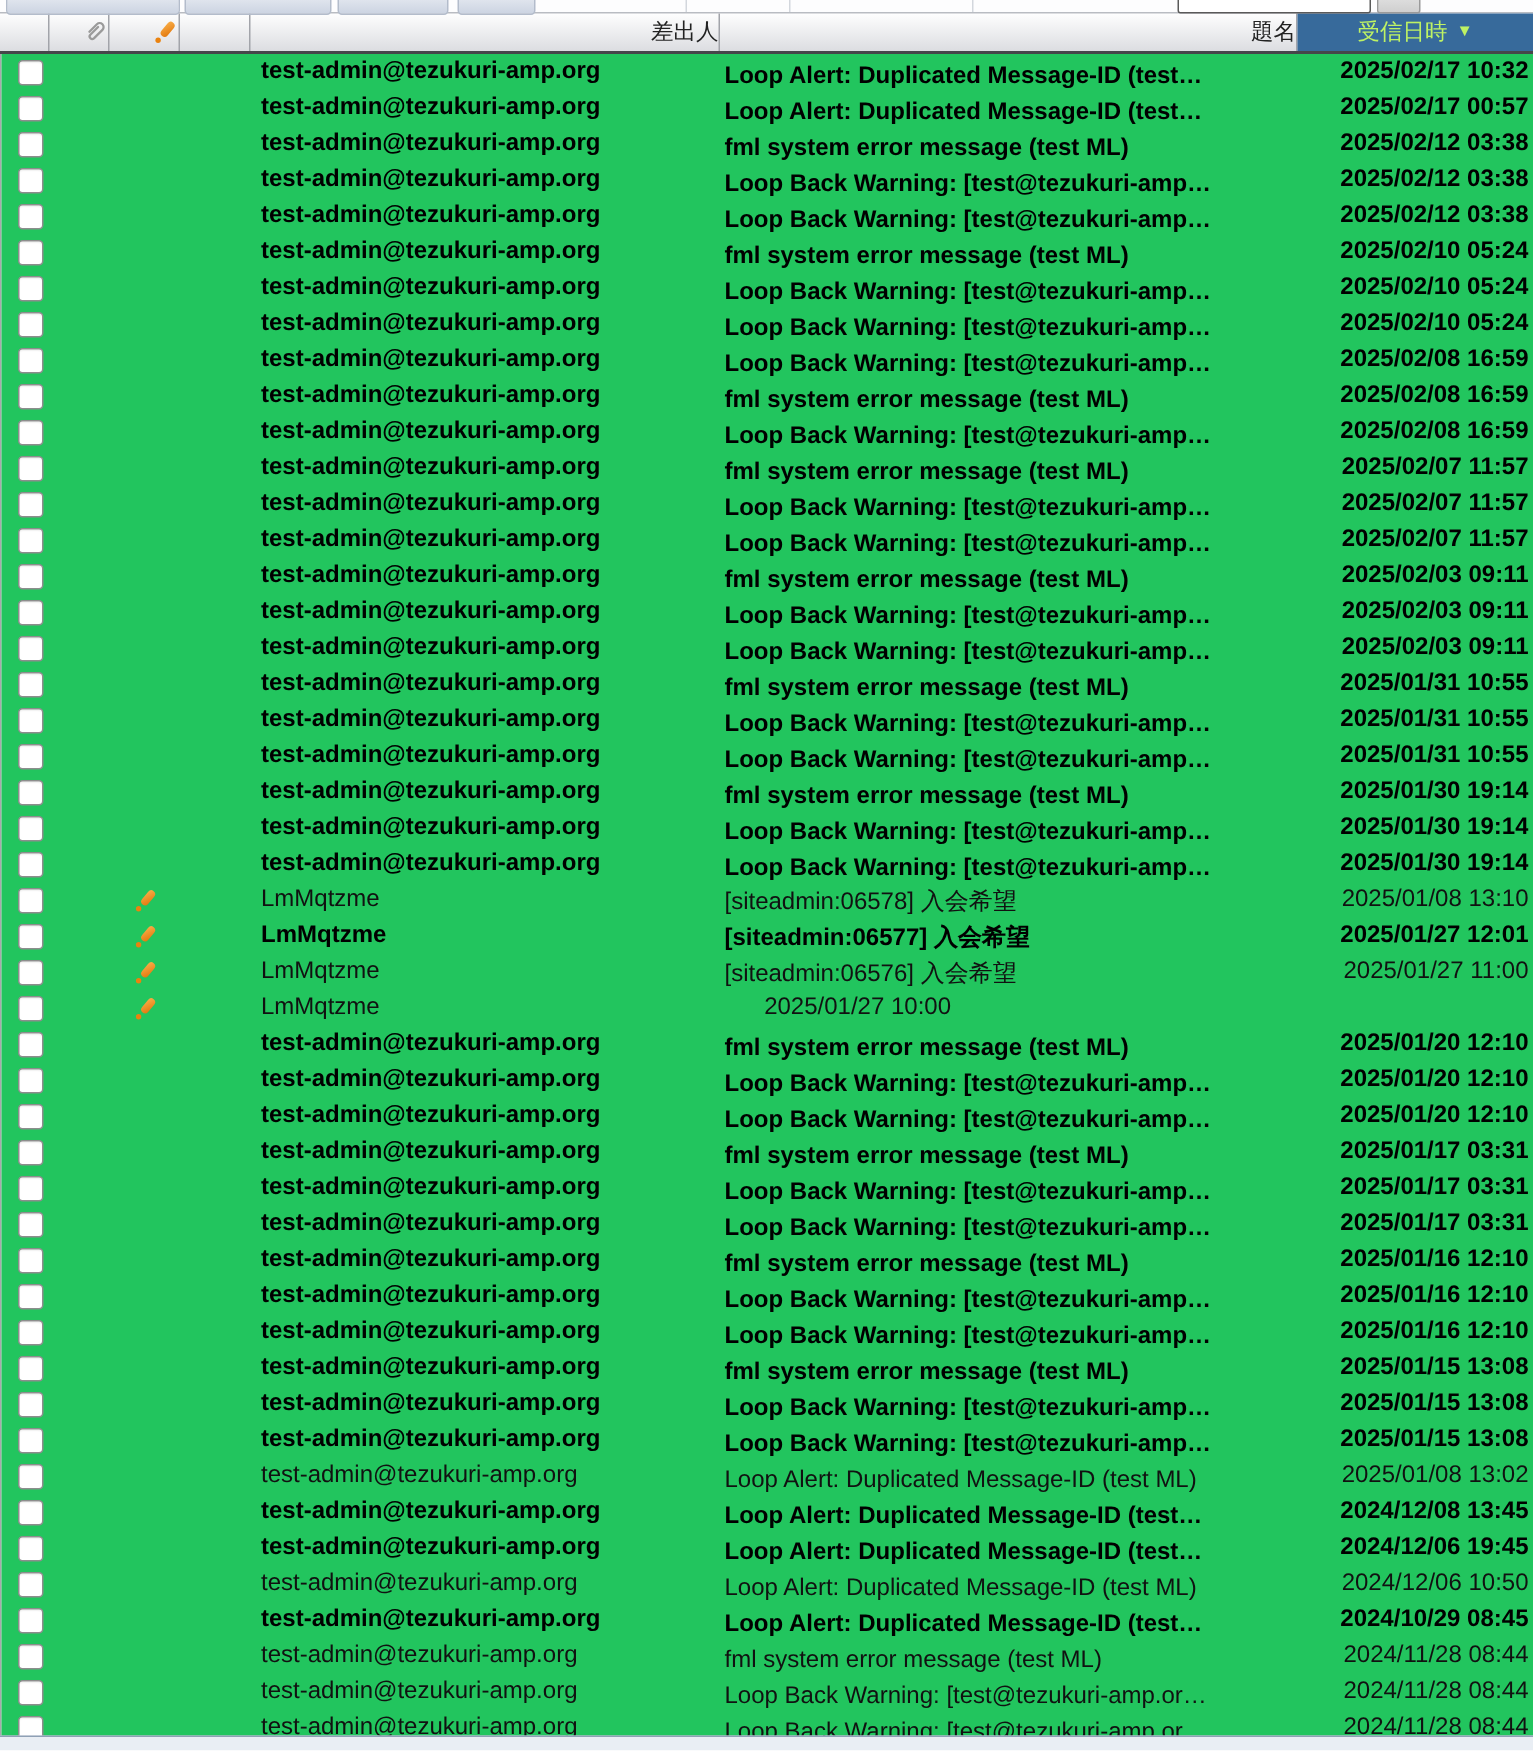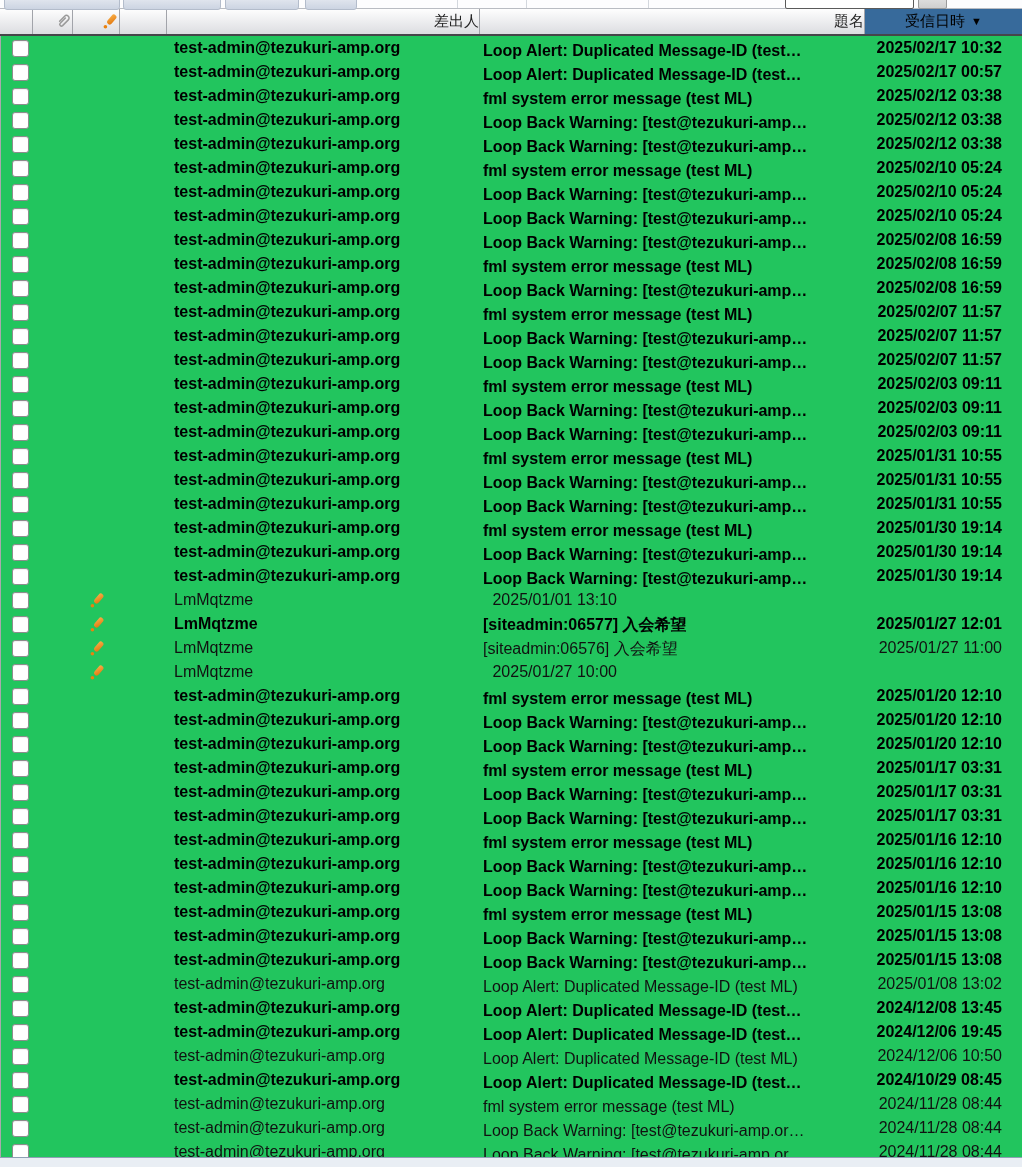--- a/index.html
+++ b/index.html
@@ -26,33 +26,33 @@
       border-right:1px solid #a2a4aa;height:100%;}
   .hc:last-child{border-right:none;}
   .col-check{width:33px;flex:none;}
   .col-clip{width:40px;flex:none;}
   .col-flag{width:47px;flex:none;}
   .col-gap{width:47px;flex:none;}
   .col-sender{width:313px;flex:none;}
   .col-subject{width:385px;flex:none;}
   .col-date{width:157px;flex:none;}
   .hc.col-date{
-    color:#000000;justify-content:center;gap:6px;
+    color:#bef264;justify-content:center;gap:6px;
     border-right:none;
   }
   .sorticon{font-size:11px;line-height:1;}
   
   .rows{border-left:1px solid #a9a9ad;}
   .row{display:flex;height:24px;align-items:center;background:#22c55e;cursor:default;}
   .row .c{box-sizing:border-box;height:100%;display:flex;align-items:center;overflow:hidden;}
   .row .col-check{justify-content:flex-start;padding-left:11px;}
   .row .col-flag{justify-content:center;}
   .row .col-sender{padding-left:6px;}
   .row .col-subject{padding-left:2px;align-items:flex-end;}
-  .row .col-date{justify-content:flex-end;padding-right:21px;}
+  .row .col-date{justify-content:flex-end;padding-right:4px;}
   .row .txt{white-space:nowrap;overflow:hidden;font-size:16px;color:#111;letter-spacing:0;}
   .row.unread .txt{font-weight:bold;color:#000;}
   .checkbox{width:15px;height:15px;border:1px solid #8d8d8d;border-radius:3px;background:#fff;
     box-shadow:inset 0 1px 1px rgba(0,0,0,0.06);}
   .icon16{width:17px;height:17px;display:block;}
   
   .footstrip{position:absolute;left:0;right:0;bottom:0;height:9px;
     background:#e9eef4;border-top:1px solid #8fa0b5;}
 </style>
 </head>
@@ -502,22 +502,25 @@
       <div class="c col-flag">
         <svg class="icon16" viewBox="0 0 17 17">
   <rect x="7.2" y="0.8" width="5.2" height="11.5" rx="2.6" transform="rotate(40 9.8 6.5)" fill="url(#pg)"></rect>
   <circle cx="3.4" cy="13.8" r="1.8" fill="#ea820f"></circle>
         </svg>
       </div>
       <div class="c col-gap"></div>
       <div class="c col-sender">
         <span class="txt">LmMqtzme</span>
       </div>
-      <div class="c col-date">
-        <span class="txt">2025/01/01 13:10</span>
+      <div class="c col-subject">
+        <span class="txt">[siteadmin:06578] 入会希望</span>
+      </div>
+      <div class="c col-date">
+        <span class="txt">2025/01/08 13:10</span>
       </div>
     </div>
     <div class="row unread">
       <div class="c col-check">
         <span class="checkbox"></span>
       </div>
       <div class="c col-clip"></div>
       <div class="c col-flag">
         <svg class="icon16" viewBox="0 0 17 17">
   <rect x="7.2" y="0.8" width="5.2" height="11.5" rx="2.6" transform="rotate(40 9.8 6.5)" fill="url(#pg)"></rect>

